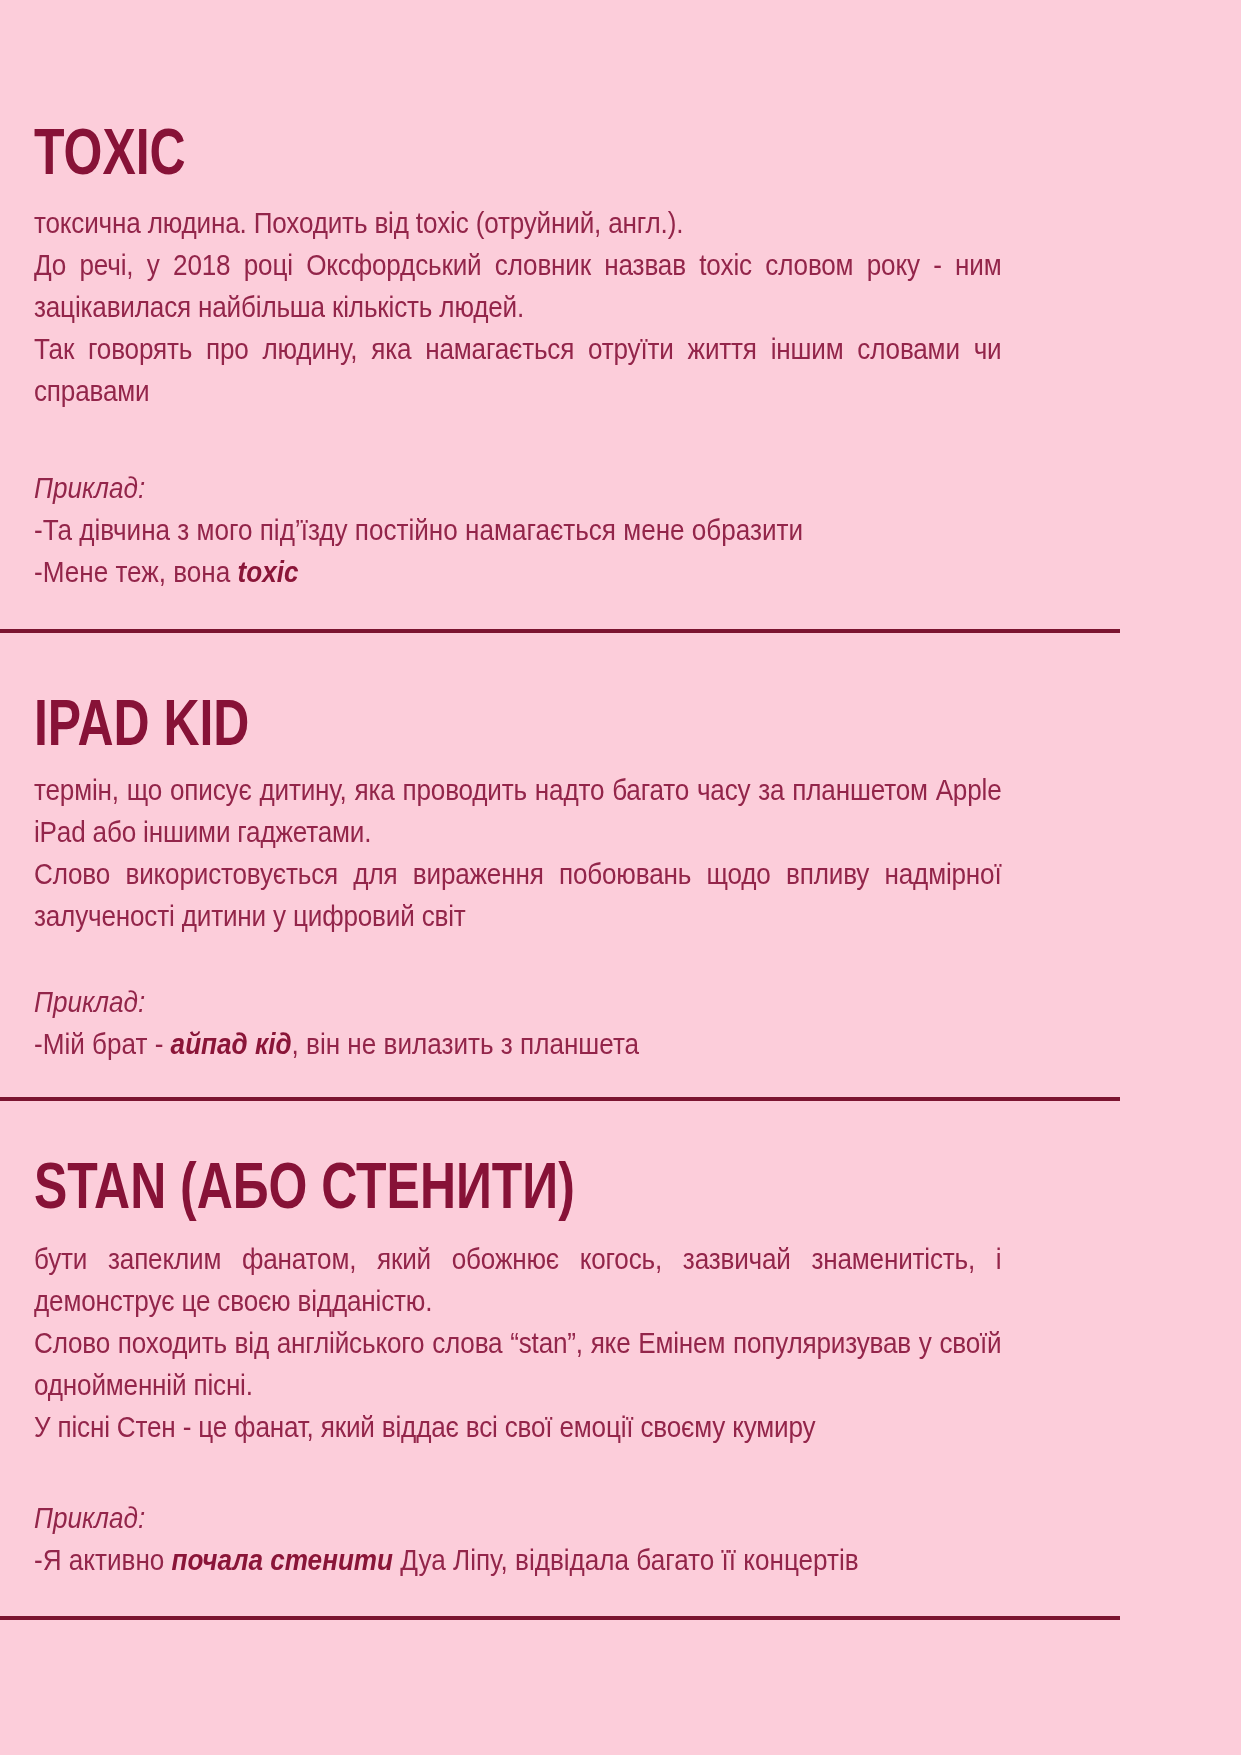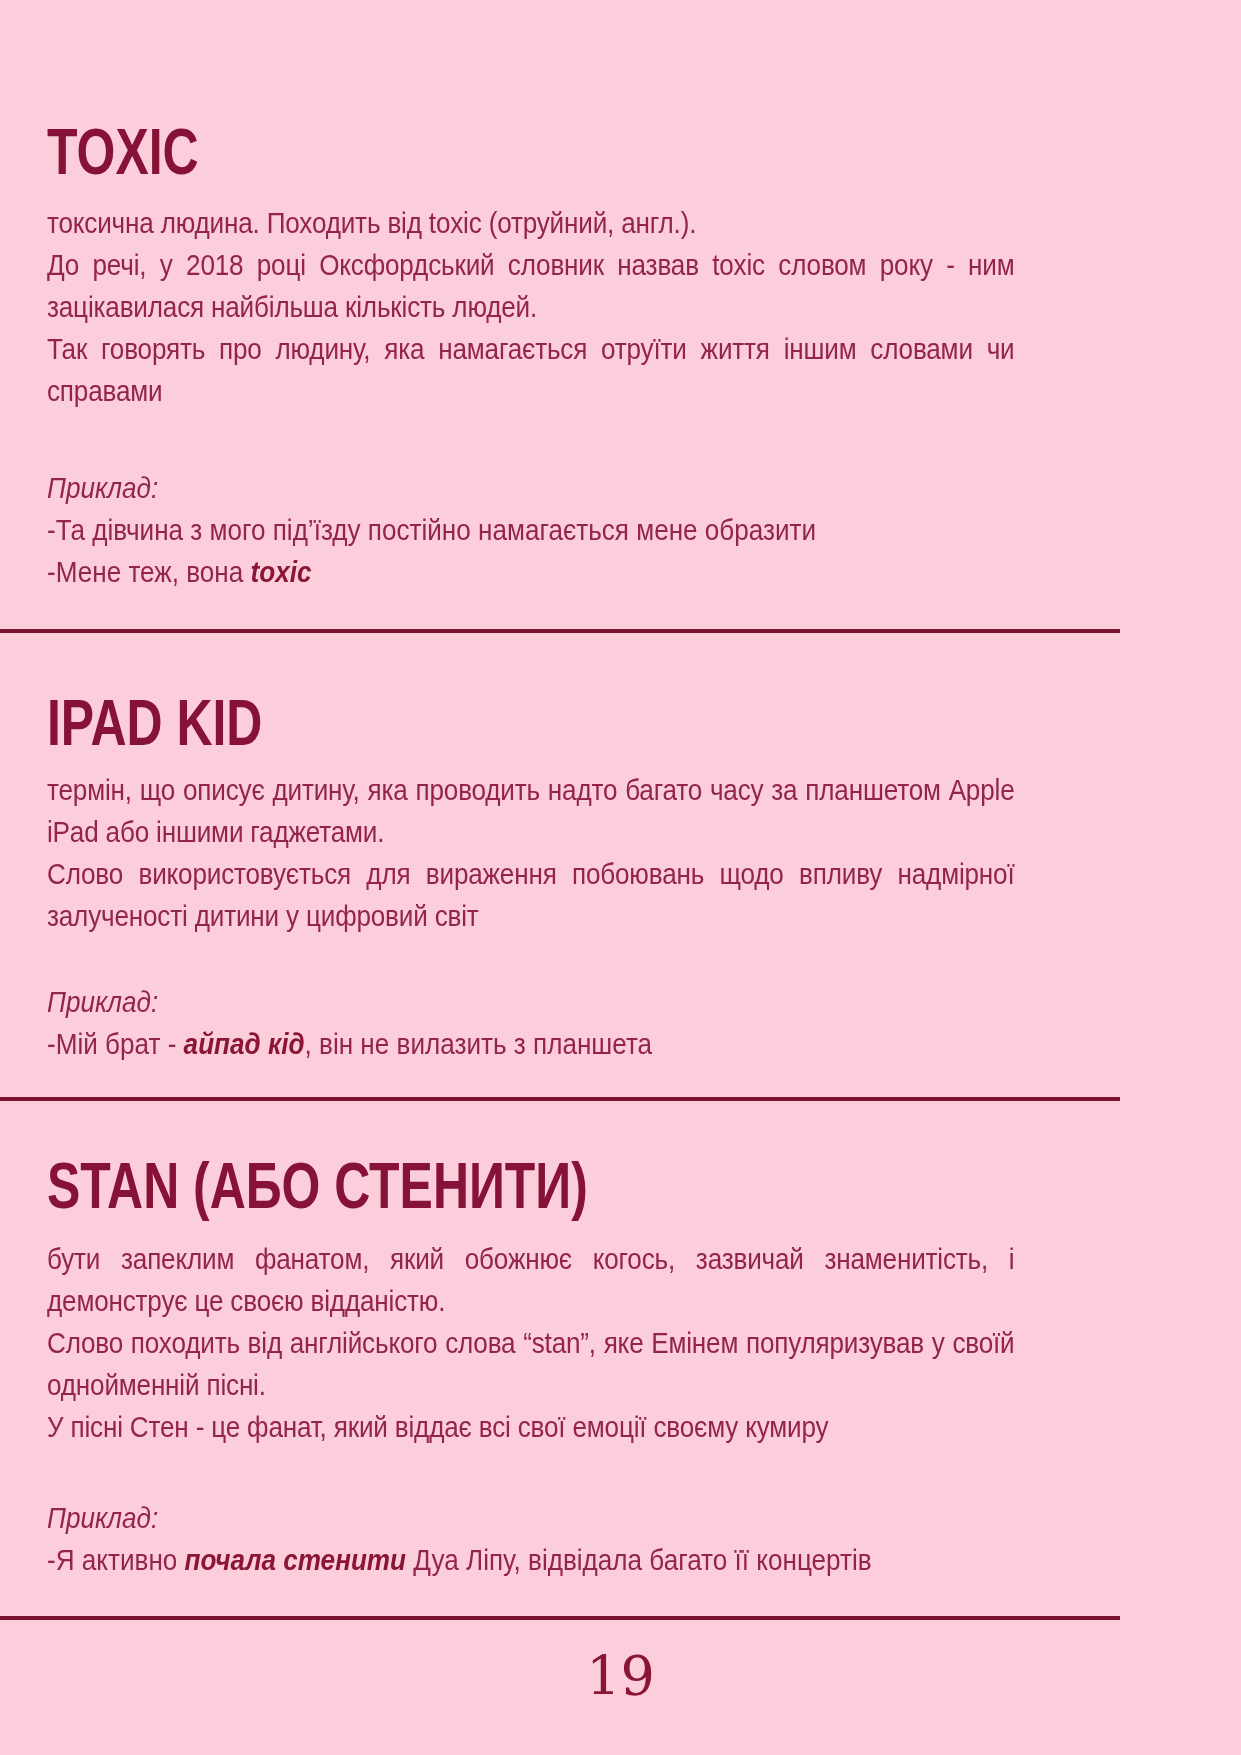--- a/index.html
+++ b/index.html
@@ -6,21 +6,21 @@
   .page {
     position:relative;
     width:1241px; height:1755px;
     background:#fccdda;
     font-family:"Liberation Sans", sans-serif;
     color:#93254a;
     overflow:hidden;
     box-sizing:border-box;
     padding-top:120px;
   }
-  .section { padding-left:47px; }
+  .section { padding-left:34px; }
   .entry-title {
     margin:0;
     font-size:64px;
     line-height:1.0;
     font-weight:bold;
     color:#871237;
     letter-spacing:0px;
     transform:scaleX(0.78);
     transform-origin:0 50%;
     white-space:nowrap;
@@ -127,15 +127,14 @@
       <p>У пісні Стен - це фанат, який віддає всі свої емоції своєму кумиру</p>
     </div>
     <div class="example-block ex-stan">
       <p class="example-label">Приклад:</p>
       <p class="example-line"><span>-Я активно </span><span class="em">почала стенити</span><span> Дуа Ліпу, відвідала багато її концертів</span></p>
     </div>
   </div>
 
   <div class="divider divider-3"></div>
 
-  <div class="page-number">19</div>
 
 </div>
 
 </body></html>

